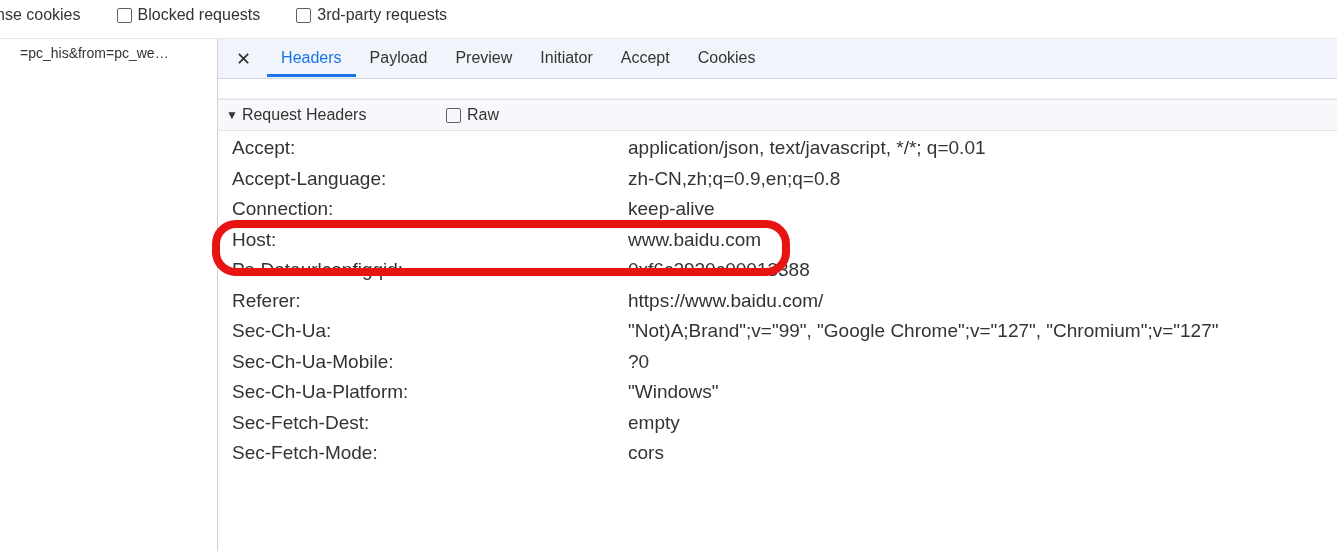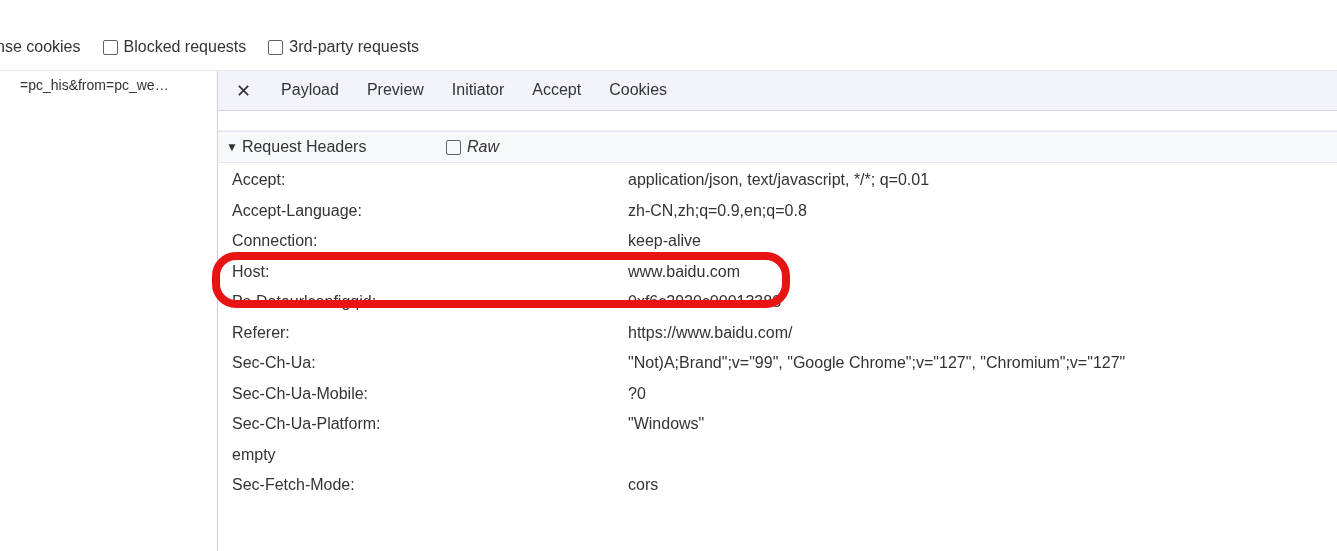--- a/index.html
+++ b/index.html
@@ -8,26 +8,25 @@
     font-size: 14px;
     color: #333;
     background: #fff;
     width: 1337px;
     height: 551px;
     overflow: hidden;
   }
   .top-filters {
     display: flex;
     align-items: center;
-    gap: 22px;
+    gap: 36px;
     padding: 6px 0 14px 0;
     font-size: 16px;
     color: #333;
     border-bottom: 1px solid #e8e8e8;
-    margin-top: 32px;
   }
   .top-filters .filter-item {
     display: flex;
     align-items: center;
     gap: 6px;
   }
   .chk {
     width: 15px;
     height: 15px;
     border: 1.5px solid #5f6368;
@@ -107,25 +106,24 @@
   .tri {
     font-size: 12px;
     margin-right: 4px;
   }
   .raw-group {
     margin-left: auto;
     margin-right: 830px;
     display: flex;
     align-items: center;
     gap: 6px;
-    font-style: italic;
   }
   .headers-table {
     padding: 2px 0 0 14px;
-    font-size: 16px;
+    font-size: 19px;
     position: relative;
   }
   .hrow {
     display: flex;
     line-height: 30.5px;
   }
   .hname {
     width: 396px;
     color: #333;
   }
@@ -165,20 +163,21 @@
 <div class="layout">
   <div class="left-col">
     <div class="req-item">=pc_his&amp;from=pc_we…</div>
 
   </div>
 
   <div class="right-col">
 
     <div class="tabs-row">
       <div class="close-x">✕</div>
+      <div class="tab active">Headers</div>
       <div class="tab">Payload</div>
       <div class="tab">Preview</div>
       <div class="tab">Initiator</div>
       <div class="tab">Accept</div>
       <div class="tab">Cookies</div>
     </div>
 
     <div class="cutoff-row">
       <div class="cutoff-name"></div>
       <div></div>
@@ -226,20 +225,21 @@
       </div>
       <div class="hrow">
         <div class="hname">Sec-Ch-Ua-Mobile:</div>
         <div class="hval">?0</div>
       </div>
       <div class="hrow">
         <div class="hname">Sec-Ch-Ua-Platform:</div>
         <div class="hval">"Windows"</div>
       </div>
       <div class="hrow">
+        <div class="hname">Sec-Fetch-Dest:</div>
         <div class="hval">empty</div>
       </div>
       <div class="hrow">
         <div class="hname">Sec-Fetch-Mode:</div>
         <div class="hval">cors</div>
       </div>
     </div>
 
   </div>
 </div>

